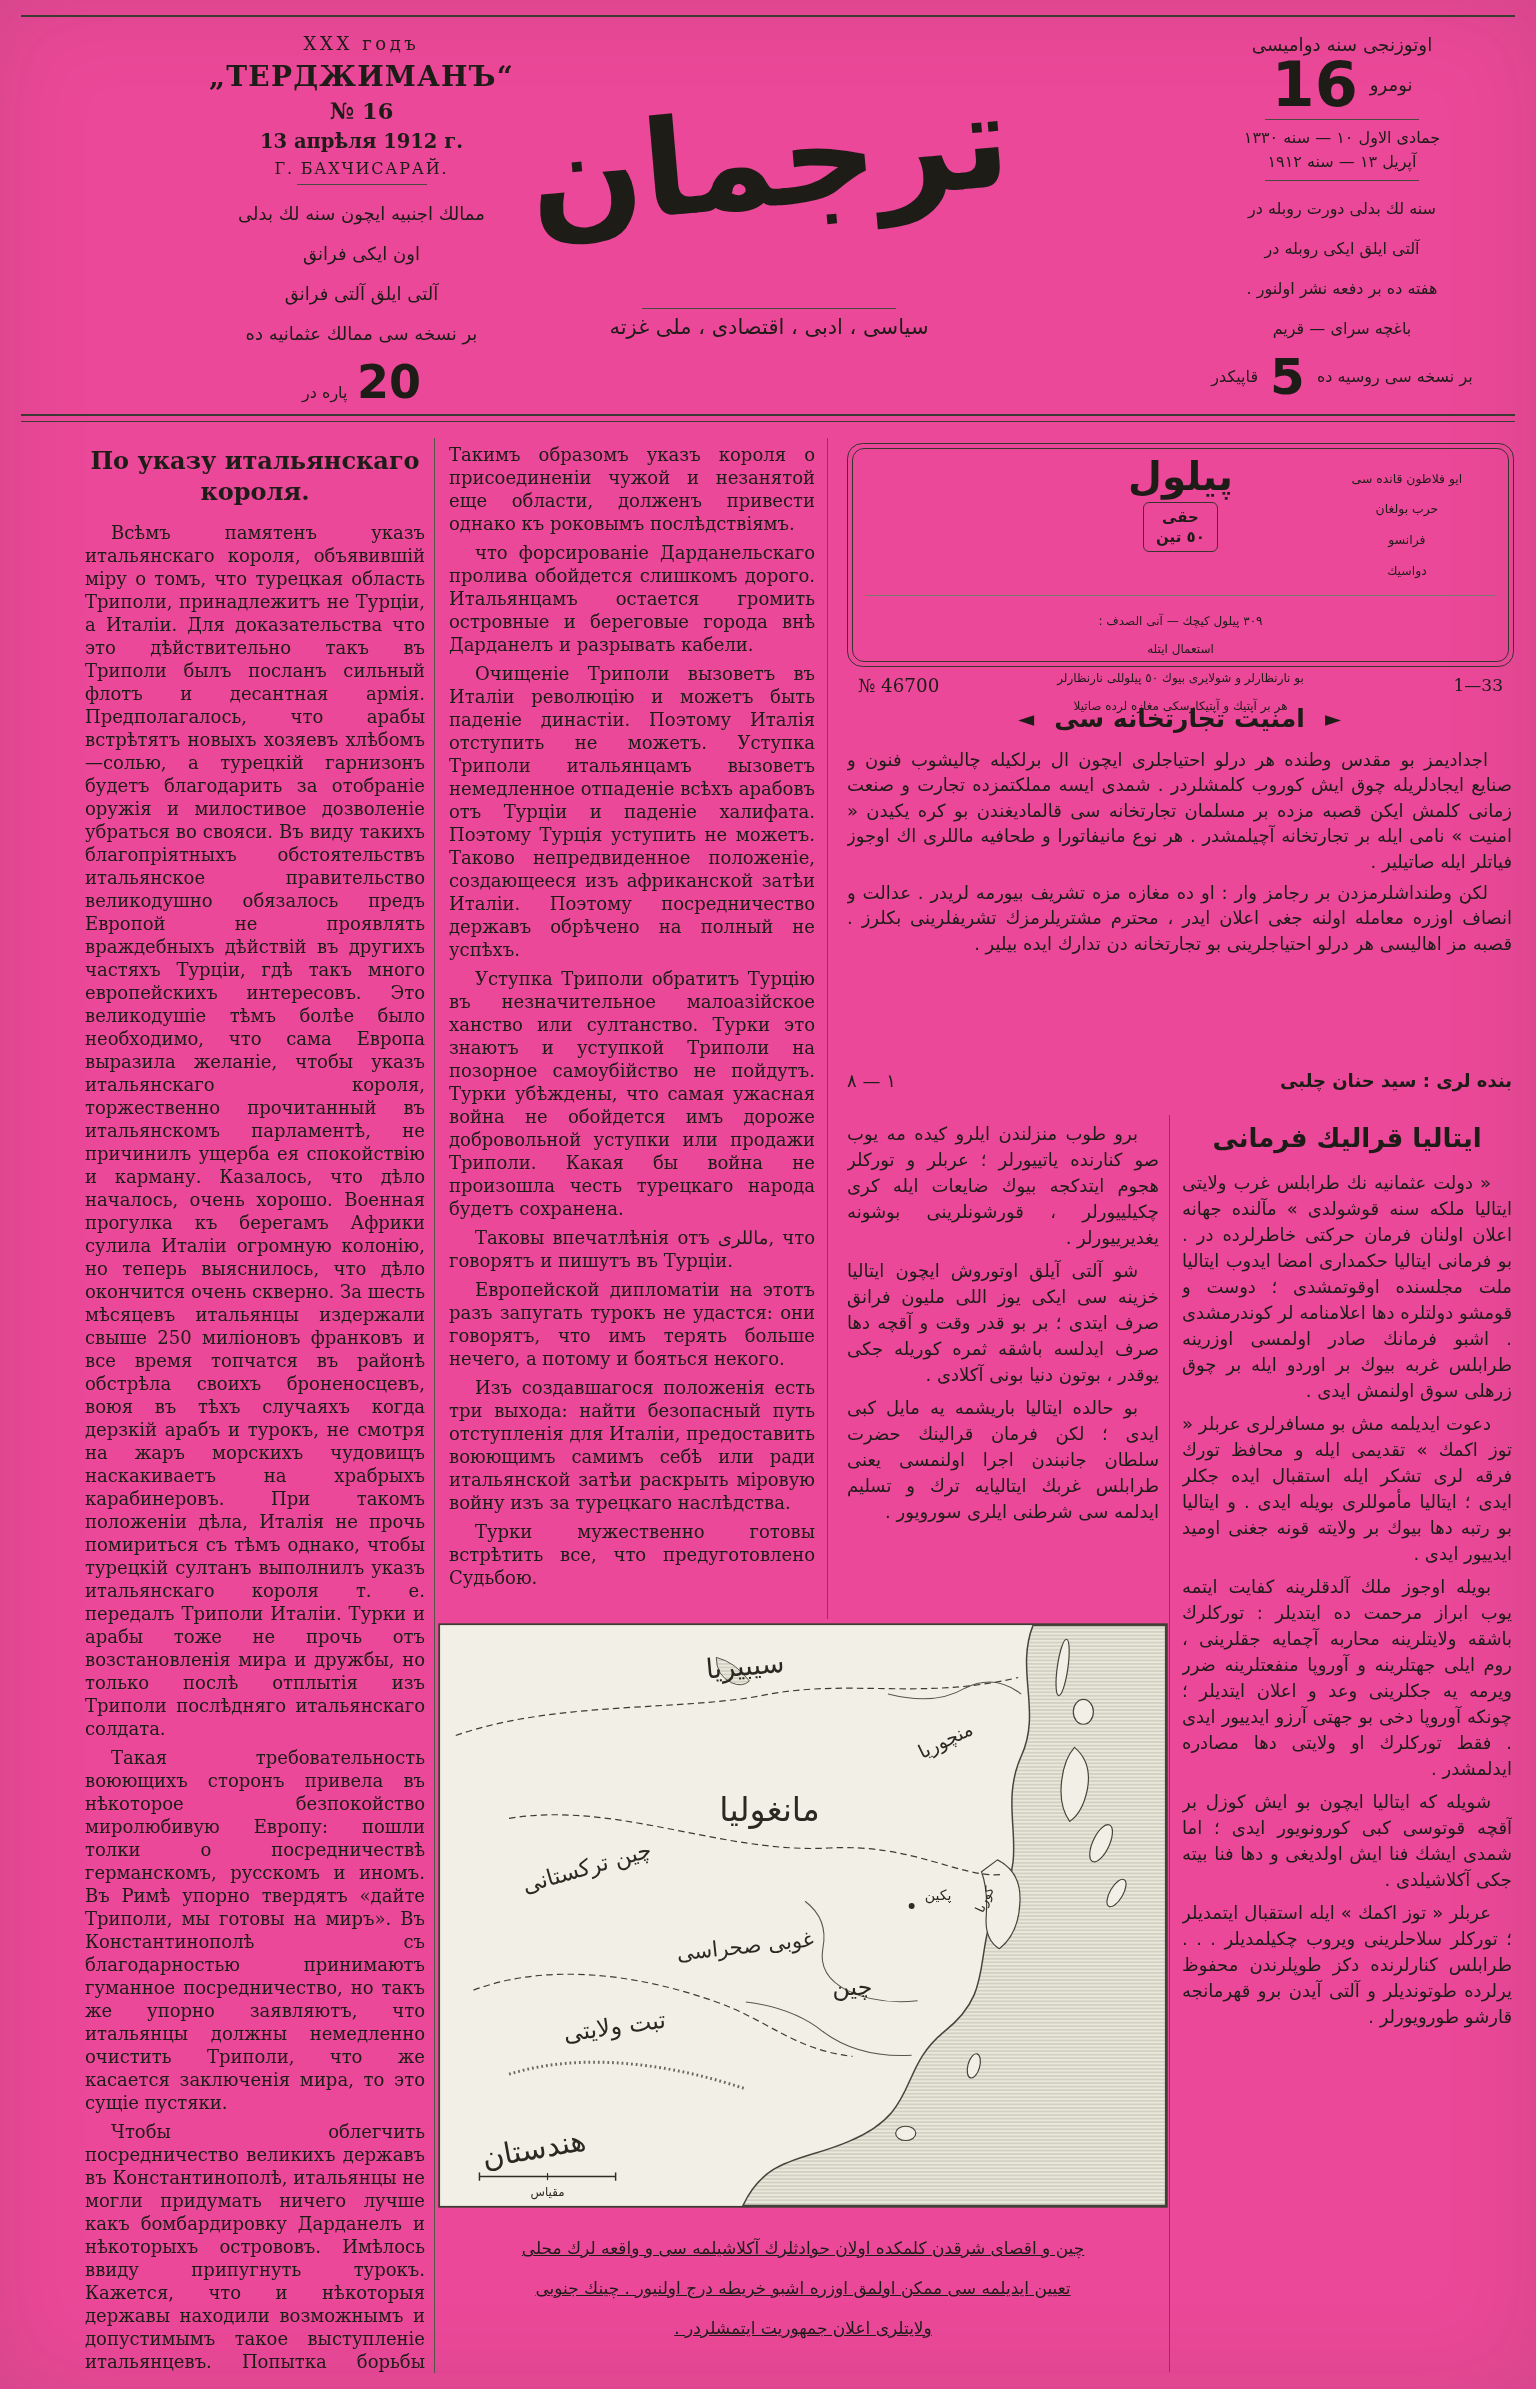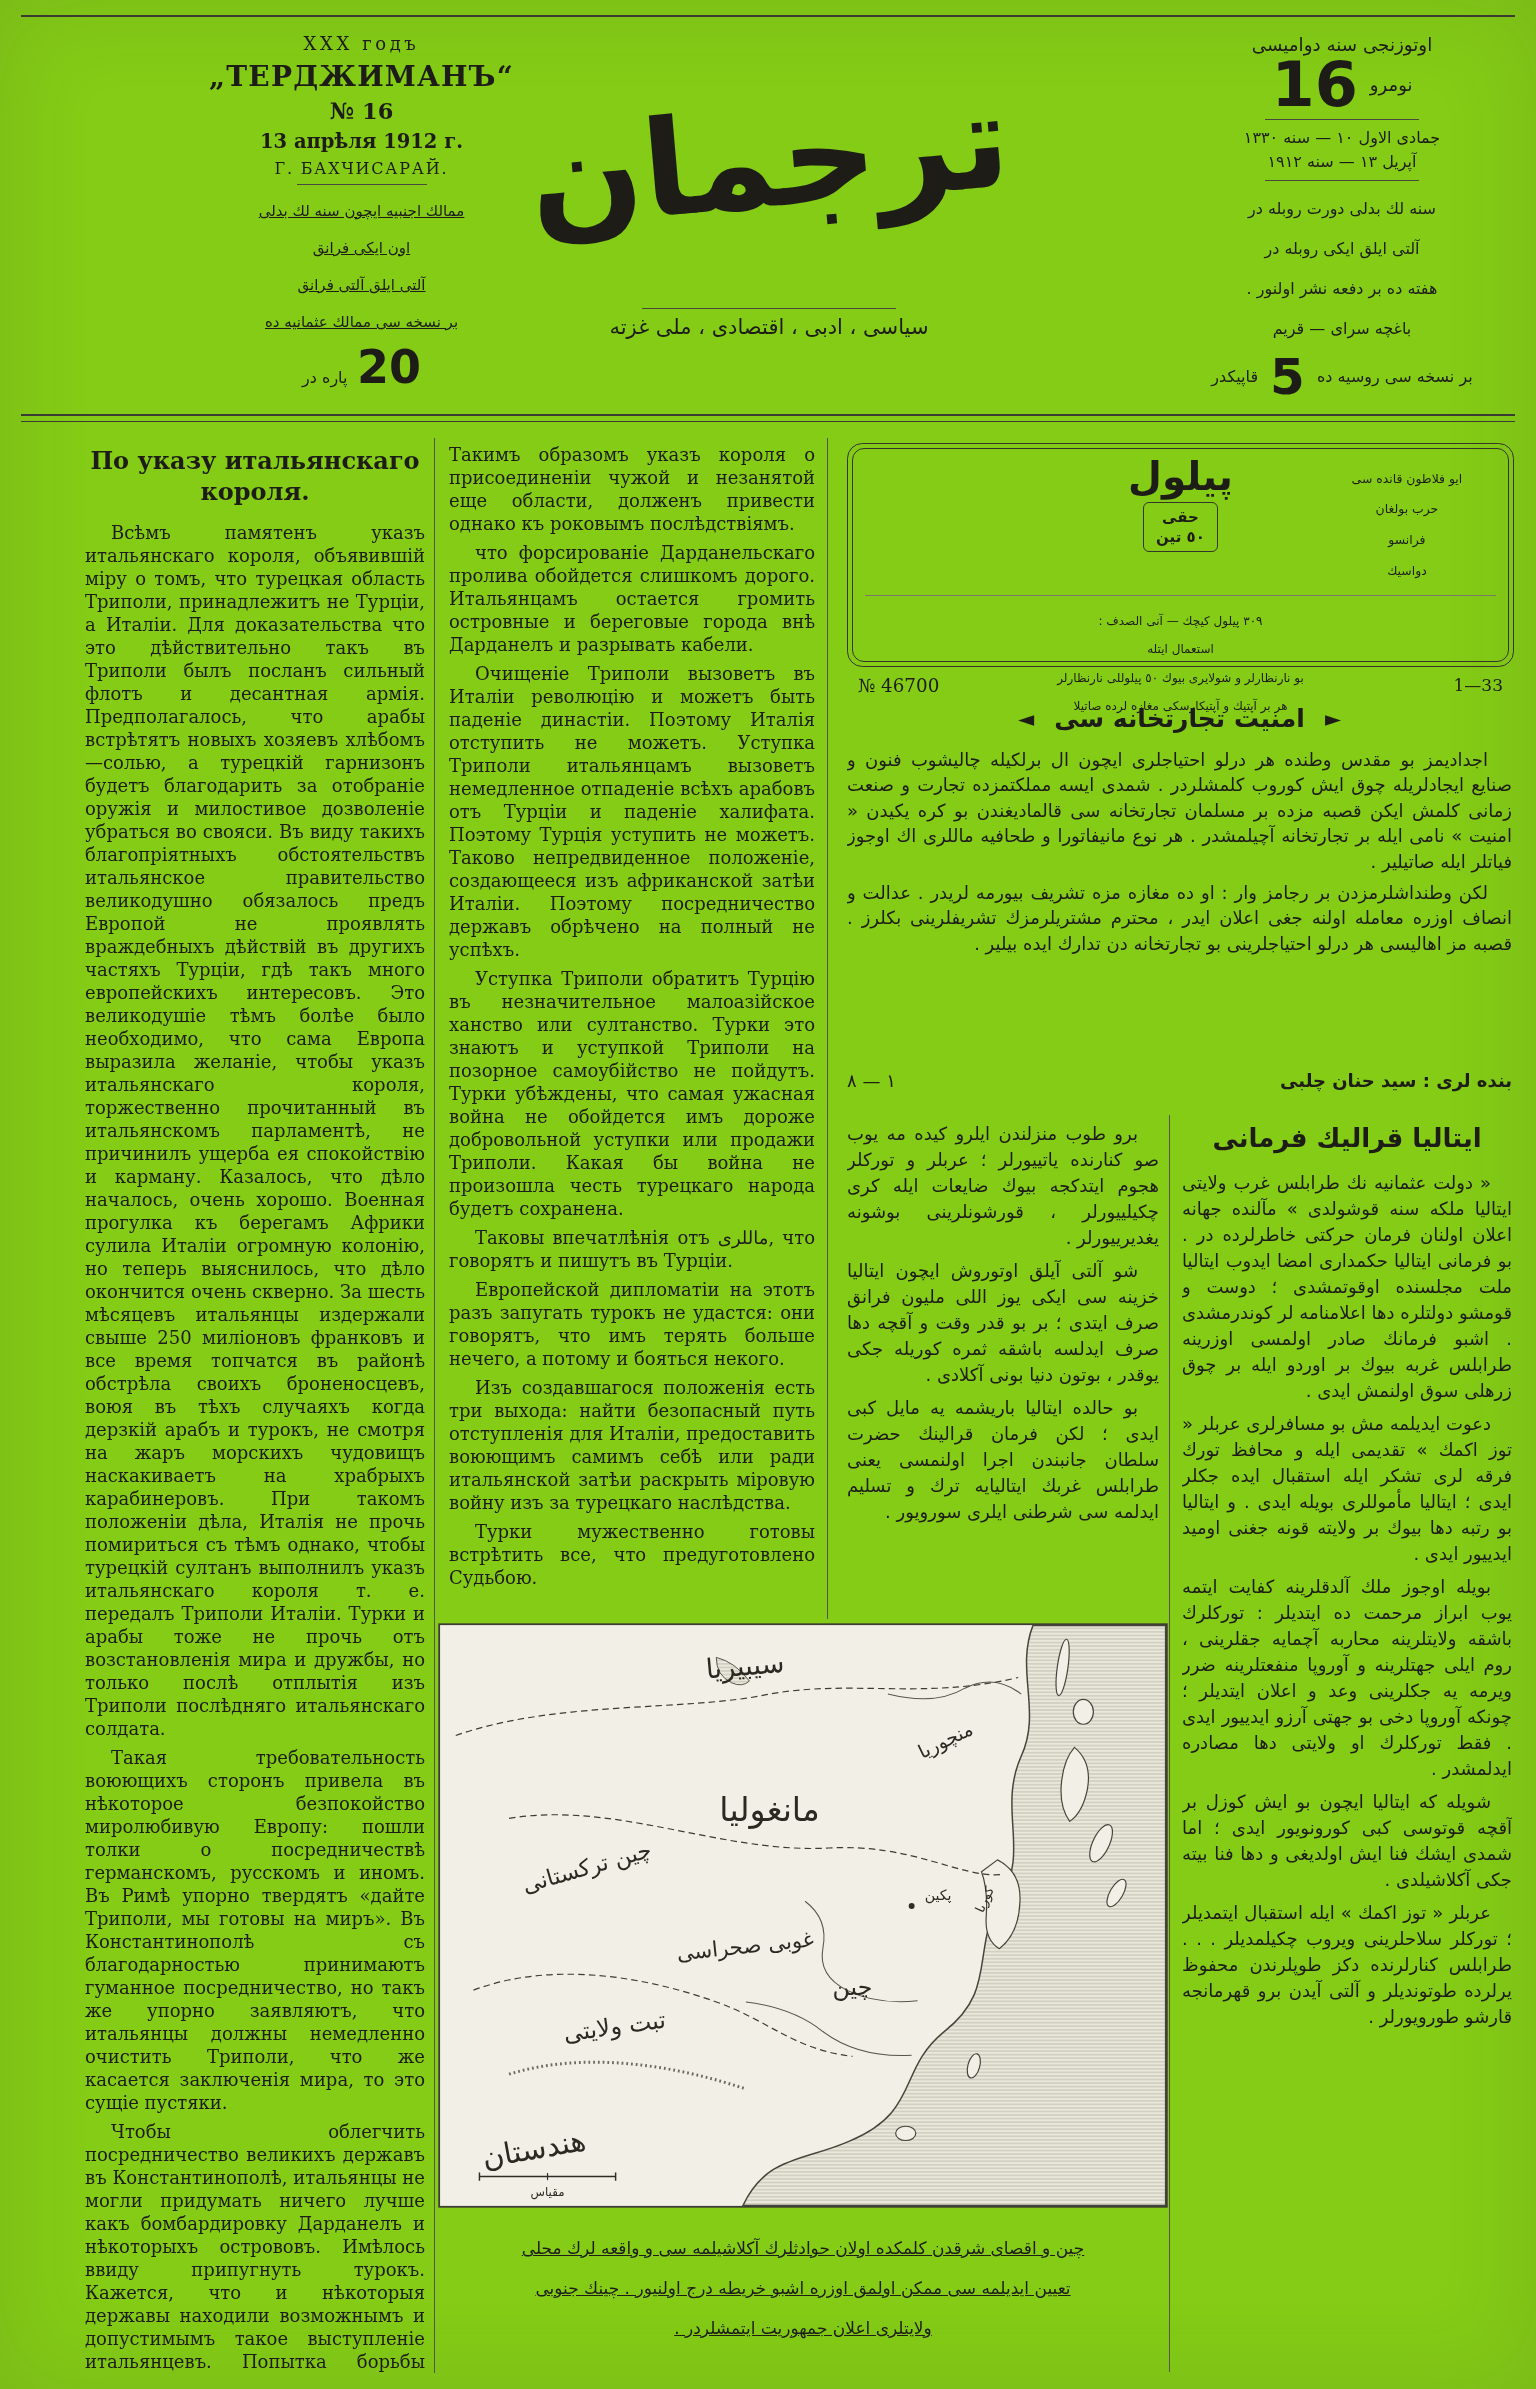--- a/index.html
+++ b/index.html
@@ -1,16 +1,16 @@
 <!DOCTYPE html>
 <html style="font-size:9.5px"><head>
 <meta charset="utf-8">
 <style>
   html,body{margin:0;padding:0;background:#a9a79f;}
-  .page{position:relative;width:1536px;height:2389px;background:#84cc16;color:#1d1c17;
+  .page{position:relative;width:1536px;height:2389px;background:#ec4899;color:#1d1c17;
         font-family:"DejaVu Serif",serif;overflow:hidden;
         box-shadow:inset 0 0 95px rgba(60,55,40,.14);}
   .abs{position:absolute;}
   .hr{position:absolute;background:#3c3b33;}
   .vr{position:absolute;width:1.2px;background:#56554b;}
   .minirule{height:1.2px;background:#4a4940;margin:6px auto;}
   .center{text-align:center;}
   .ru{font-family:"DejaVu Serif",serif;}
   .ar{font-family:"DejaVu Sans",sans-serif;direction:rtl;}
   .just{text-align:justify;}
@@ -18,21 +18,21 @@
   .ru-col p{margin:0 0 6px 0;text-indent:26px;line-height:23px;}
   .noindent-first p:first-child{text-indent:0;}
   .ar-col p{margin:0 0 7px 0;text-indent:21px;line-height:26px;}
   .wide-ar p{margin:0 0 6px 0;text-indent:24px;line-height:25.4px;}
   .mast-left{width:367px;text-align:center;}
   .mast-left .year{font-size:18px;letter-spacing:3.6px;}
   .mast-left .title{font-size:28px;font-weight:bold;letter-spacing:1.2px;margin-top:6px;}
   .mast-left .issue{font-size:22.5px;font-weight:bold;margin-top:4.7px;}
   .mast-left .date{font-size:19.5px;font-weight:bold;margin-top:6px;}
   .mast-left .city{font-size:16px;letter-spacing:1.8px;margin-top:6px;}
-  .mast-left .ott{font-size:15px;line-height:22px;margin-top:7px;text-decoration:underline;}
+  .mast-left .ott{font-size:18px;line-height:22px;margin-top:7px;}
   .bigrow{display:flex;align-items:flex-end;justify-content:center;gap:9.5px;margin-top:2.4px;}
   .bignum{font-size:46px;font-weight:bold;line-height:.85;}
   .calli{font-family:"DejaVu Sans",sans-serif;font-weight:bold;font-size:133px;line-height:.95;
          transform:rotate(-5deg);}
   .subtitle{font-size:21px;}
   .mast-right{width:346px;text-align:center;font-size:16px;line-height:24px;}
   .numrow{display:flex;align-items:center;justify-content:center;gap:12px;}
   .num16{font-size:62px;font-weight:bold;line-height:.9;}
   .price5{font-size:50px;font-weight:bold;line-height:.8;}
   .ru-title{font-size:24px;line-height:31px;font-weight:600;}

